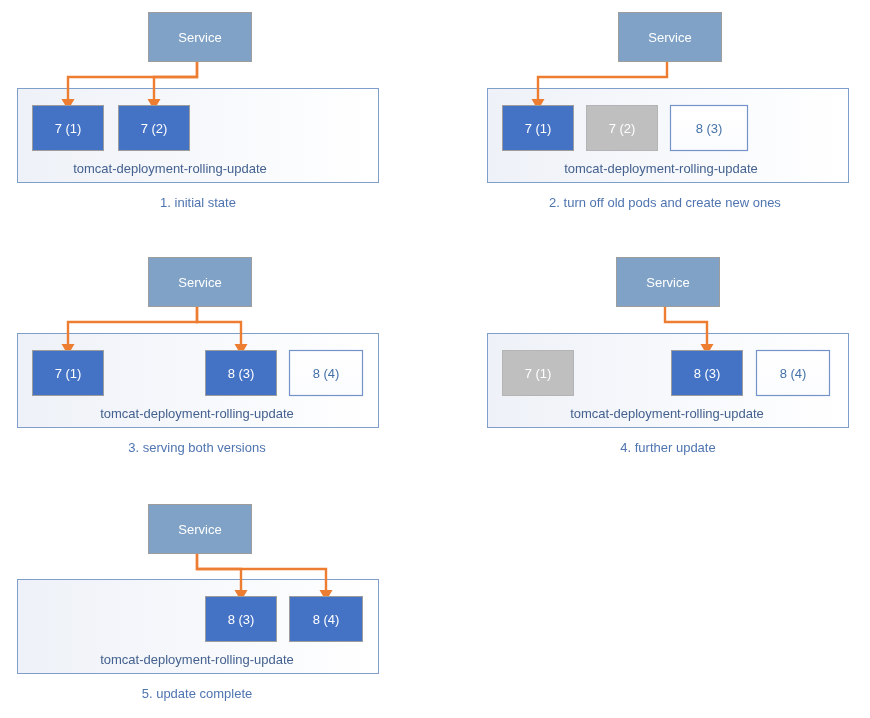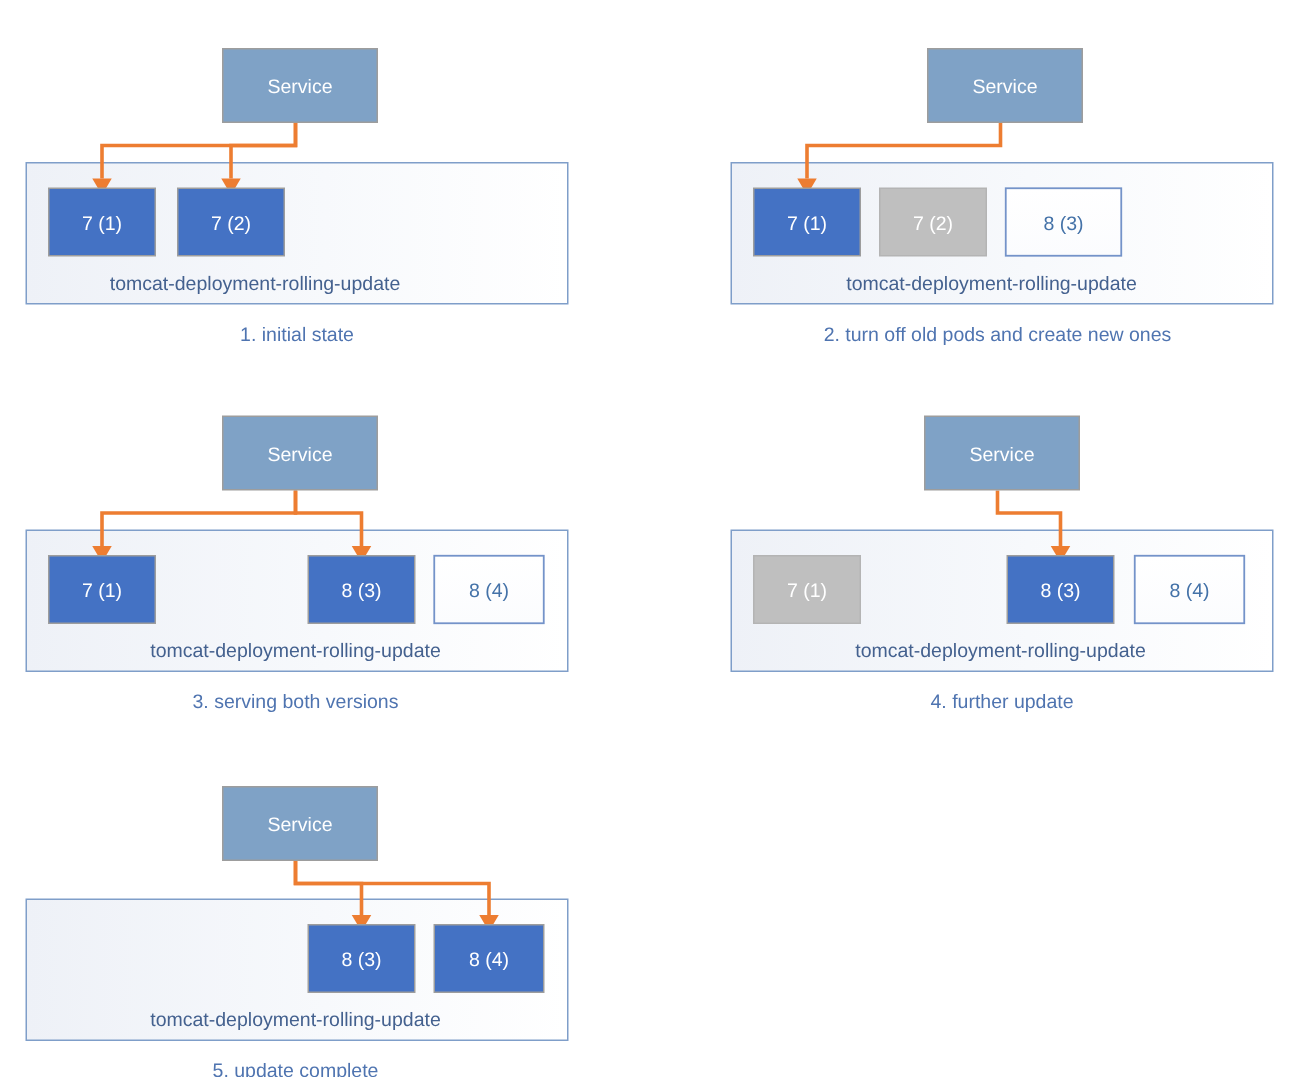--- a/index.html
+++ b/index.html
@@ -10,21 +10,20 @@
   body {
     width: 870px;
     height: 718px;
     font-family: "Liberation Sans", sans-serif;
     overflow: hidden;
   }
   #diagram-root {
     position: relative;
     width: 870px;
     height: 598px;
-    margin-top: 20px;
   }
   svg.diagram {
     display: block;
     width: 870px;
     height: 718px;
   }
   text {
     font-family: "Liberation Sans", sans-serif;
   }
   .service-label {

